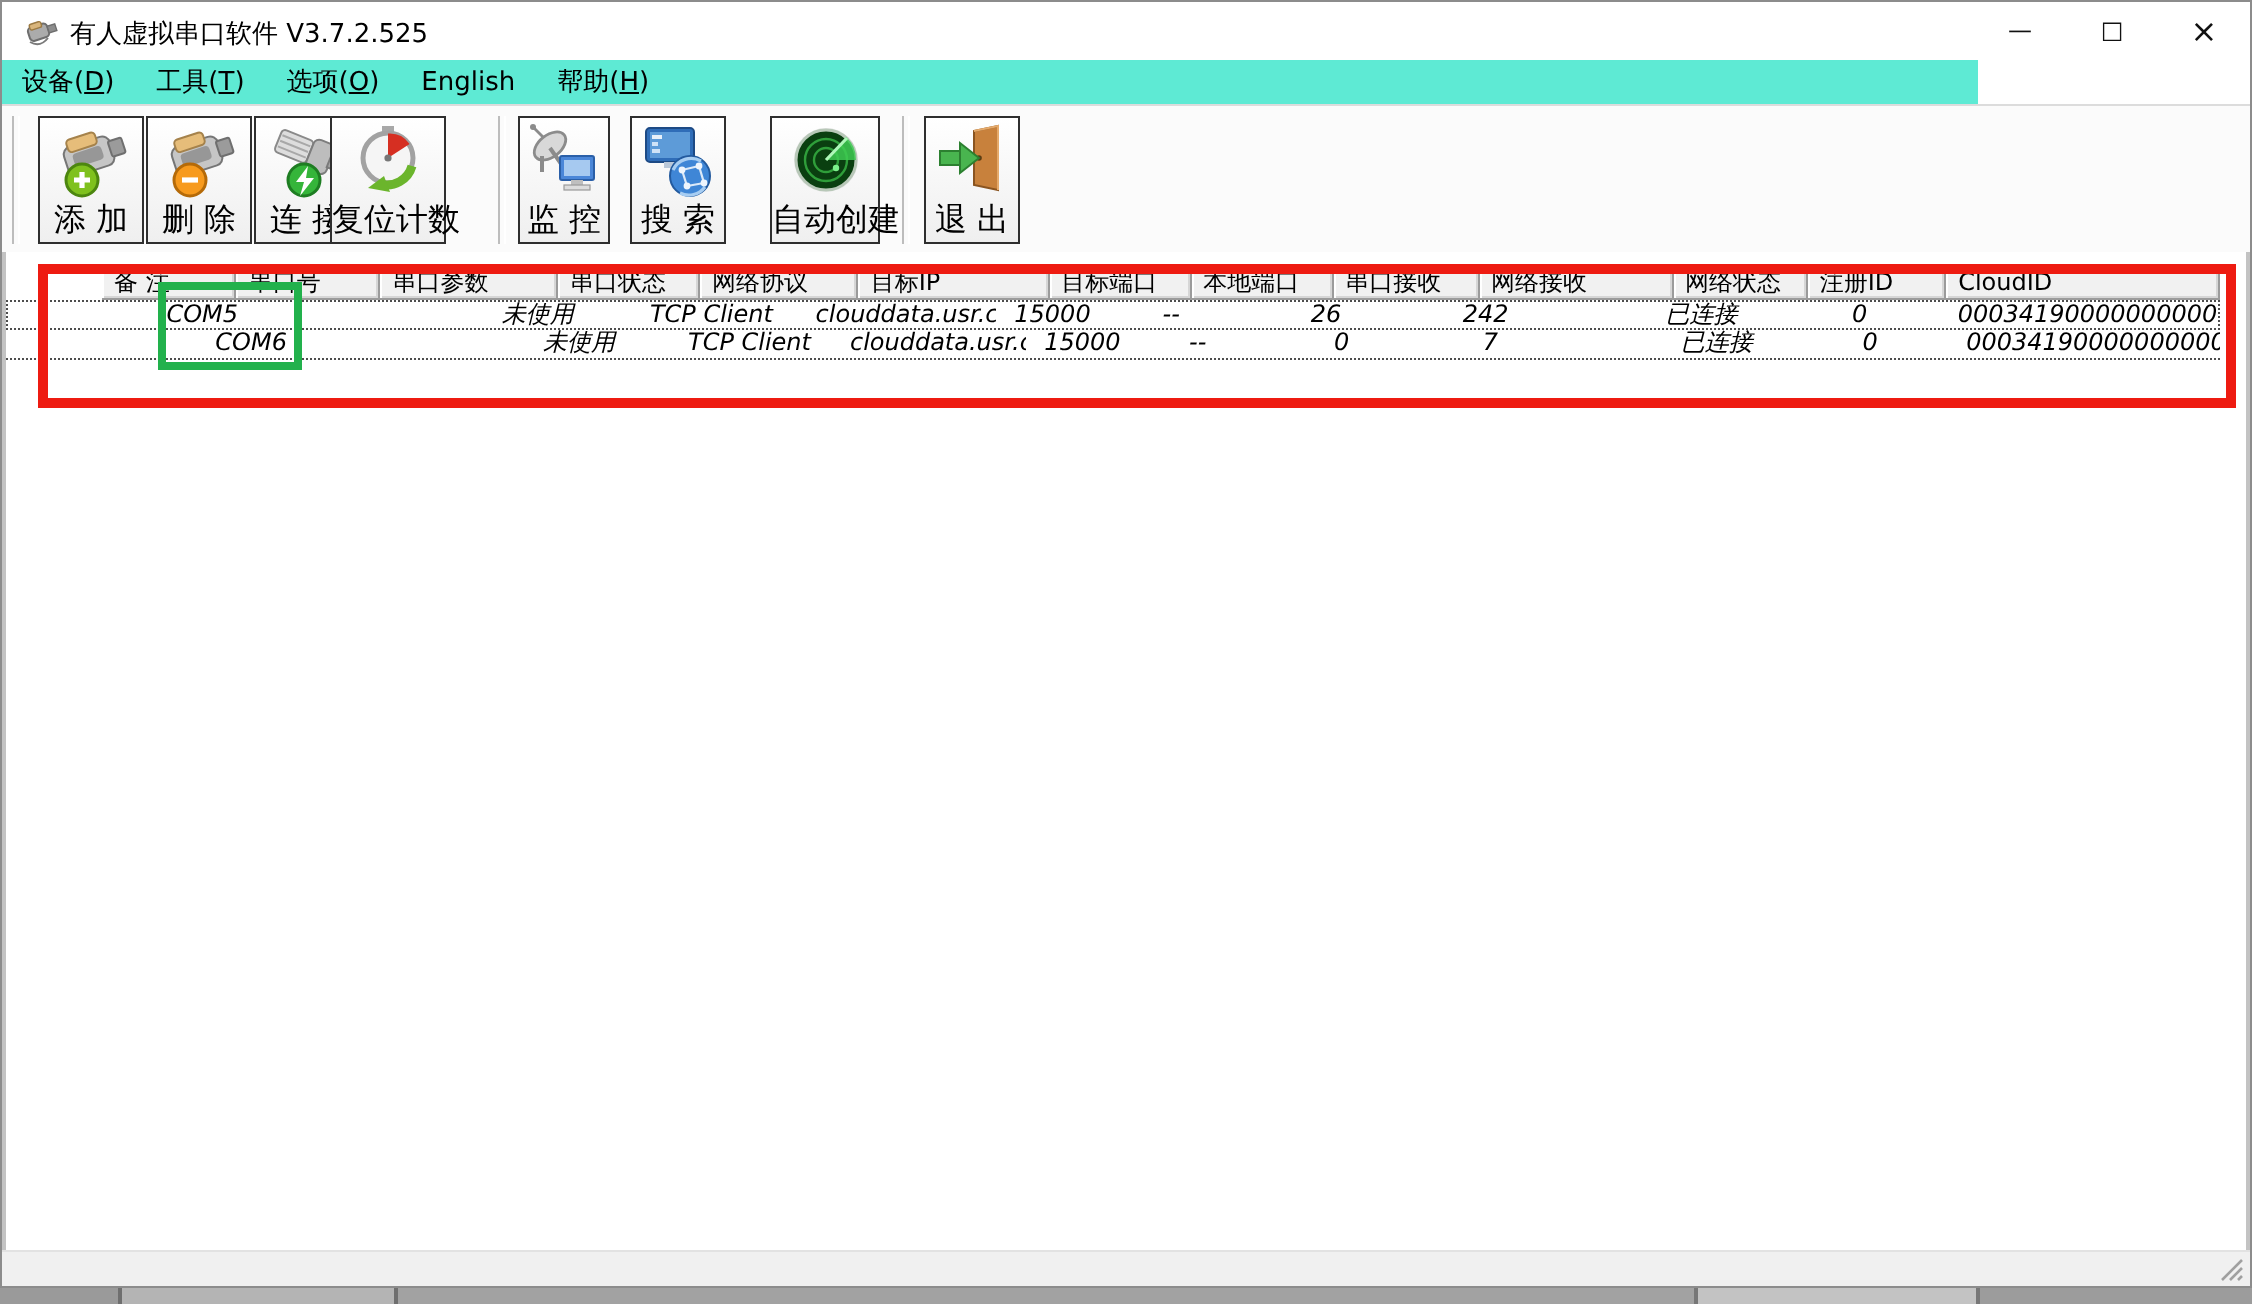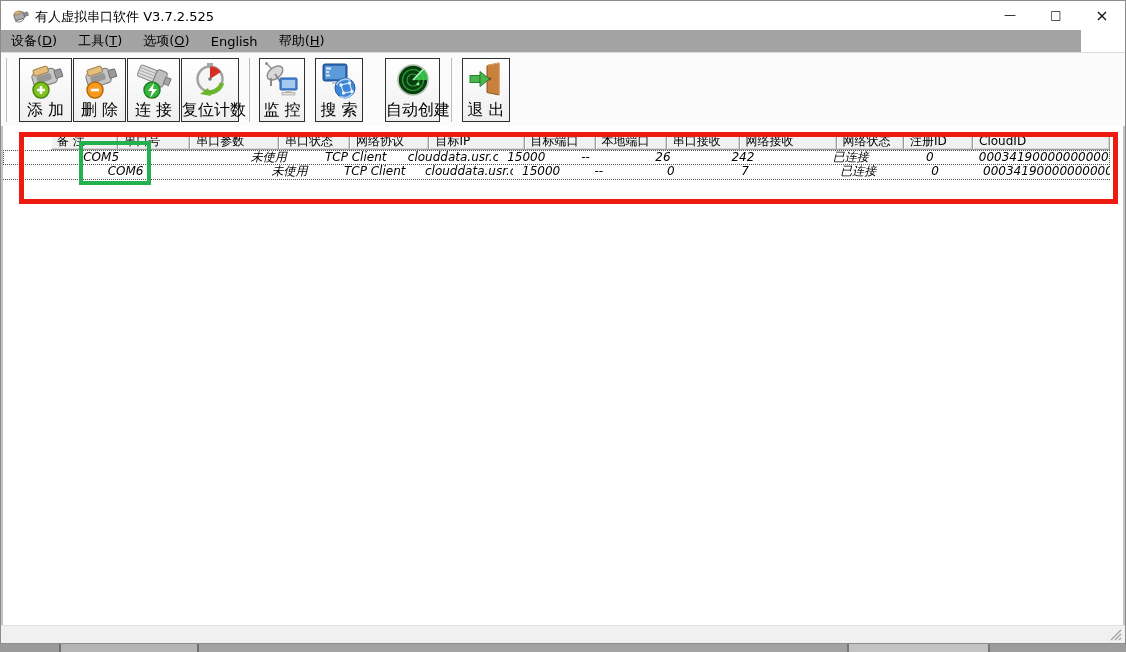--- a/index.html
+++ b/index.html
@@ -10,21 +10,21 @@
   
   .titlebar{position:absolute;left:1px;top:1px;width:1124px;height:29px;background:#fff;}
   .app-icon{position:absolute;left:11px;top:7px;width:18px;height:16px;}
   .title-text{position:absolute;left:34px;top:7px;font-size:13px;color:#000;white-space:nowrap;}
   .winbtn{position:absolute;top:0;width:46px;height:29px;text-align:center;line-height:29px;color:#111;}
   .btn-min{right:92px;font-size:12px;}
   .btn-max{right:46px;font-size:12px;}
   .btn-close{right:0;font-size:16px;}
 
   
-  .menubar{position:absolute;left:1px;top:30px;width:1080px;height:22px;background:#a3a3a3;display:flex;align-items:center;padding-left:10px;box-sizing:border-box;}
+  .menubar{position:absolute;left:1px;top:30px;width:988px;height:22px;background:#5eead4;display:flex;align-items:center;padding-left:10px;box-sizing:border-box;}
   .menu-item{font-size:13px;color:#000;margin-right:21px;white-space:nowrap;}
   .ukey{text-decoration:underline;}
 
   
   .toolbar{position:absolute;left:1px;top:52px;width:1124px;height:74px;background:#fbfbfb;border-top:1px solid #dcdcdc;box-sizing:border-box;}
   .gripper,.tb-sep{position:absolute;top:5px;height:64px;width:2px;border-left:1px solid #bdbdbd;border-right:1px solid #fff;}
   .tbtn{position:absolute;top:5px;height:64px;border:1px solid #2f2f2f;background:linear-gradient(#ffffff,#efefef);box-sizing:border-box;text-align:center;}
   .tbtn .ticon{height:44px;display:flex;align-items:center;justify-content:center;}
   .tbtn .tlabel{font-size:16px;color:#000;line-height:14px;white-space:nowrap;}
   .dd-arrow{position:absolute;left:367px;top:86px;width:0;height:0;border-left:5px solid transparent;border-right:5px solid transparent;border-top:7px solid #111;}
@@ -141,21 +141,21 @@
             <rect x="20" y="7" width="11" height="16" rx="3" fill="#bdbdbd" stroke="#7d7d7d"></rect>
             <rect x="30.5" y="11.5" width="5.5" height="7" fill="#a5a5a5" stroke="#7a7a7a"></rect>
           </g>
           <circle cx="17" cy="29" r="8" fill="#35b53a" stroke="#1e7d22" stroke-width="1.5"></circle>
           <path d="M19 22l-6 8h4l-2 7 7-9h-4z" fill="#ffffff"></path>
         </svg>
       </div>
       <div class="tlabel">连 接</div>
     </div>
 
-    <div class="tbtn" style="left:180px;width:58px">
+    <div class="tbtn" style="left:164px;width:58px">
       <div class="ticon">
         <svg width="40" height="40" viewBox="0 0 40 40">
           <rect x="17" y="2" width="6" height="4" fill="#a8a8a8"></rect>
           <circle cx="20" cy="18" r="12.5" fill="#f5f5f5" stroke="#a2a2a2" stroke-width="2.5"></circle>
           <path d="M20 18V5.8A12.2 12.2 0 0 1 30.8 11z" fill="#d62f22"></path>
           <circle cx="20" cy="18" r="1.8" fill="#777777"></circle>
           <path d="M32 22a13 13 0 0 1-16 9" stroke="#6bb52c" stroke-width="4.5" fill="none"></path>
           <path d="M18 27l-8 6 11 2z" fill="#6bb52c"></path>
         </svg>
       </div>

